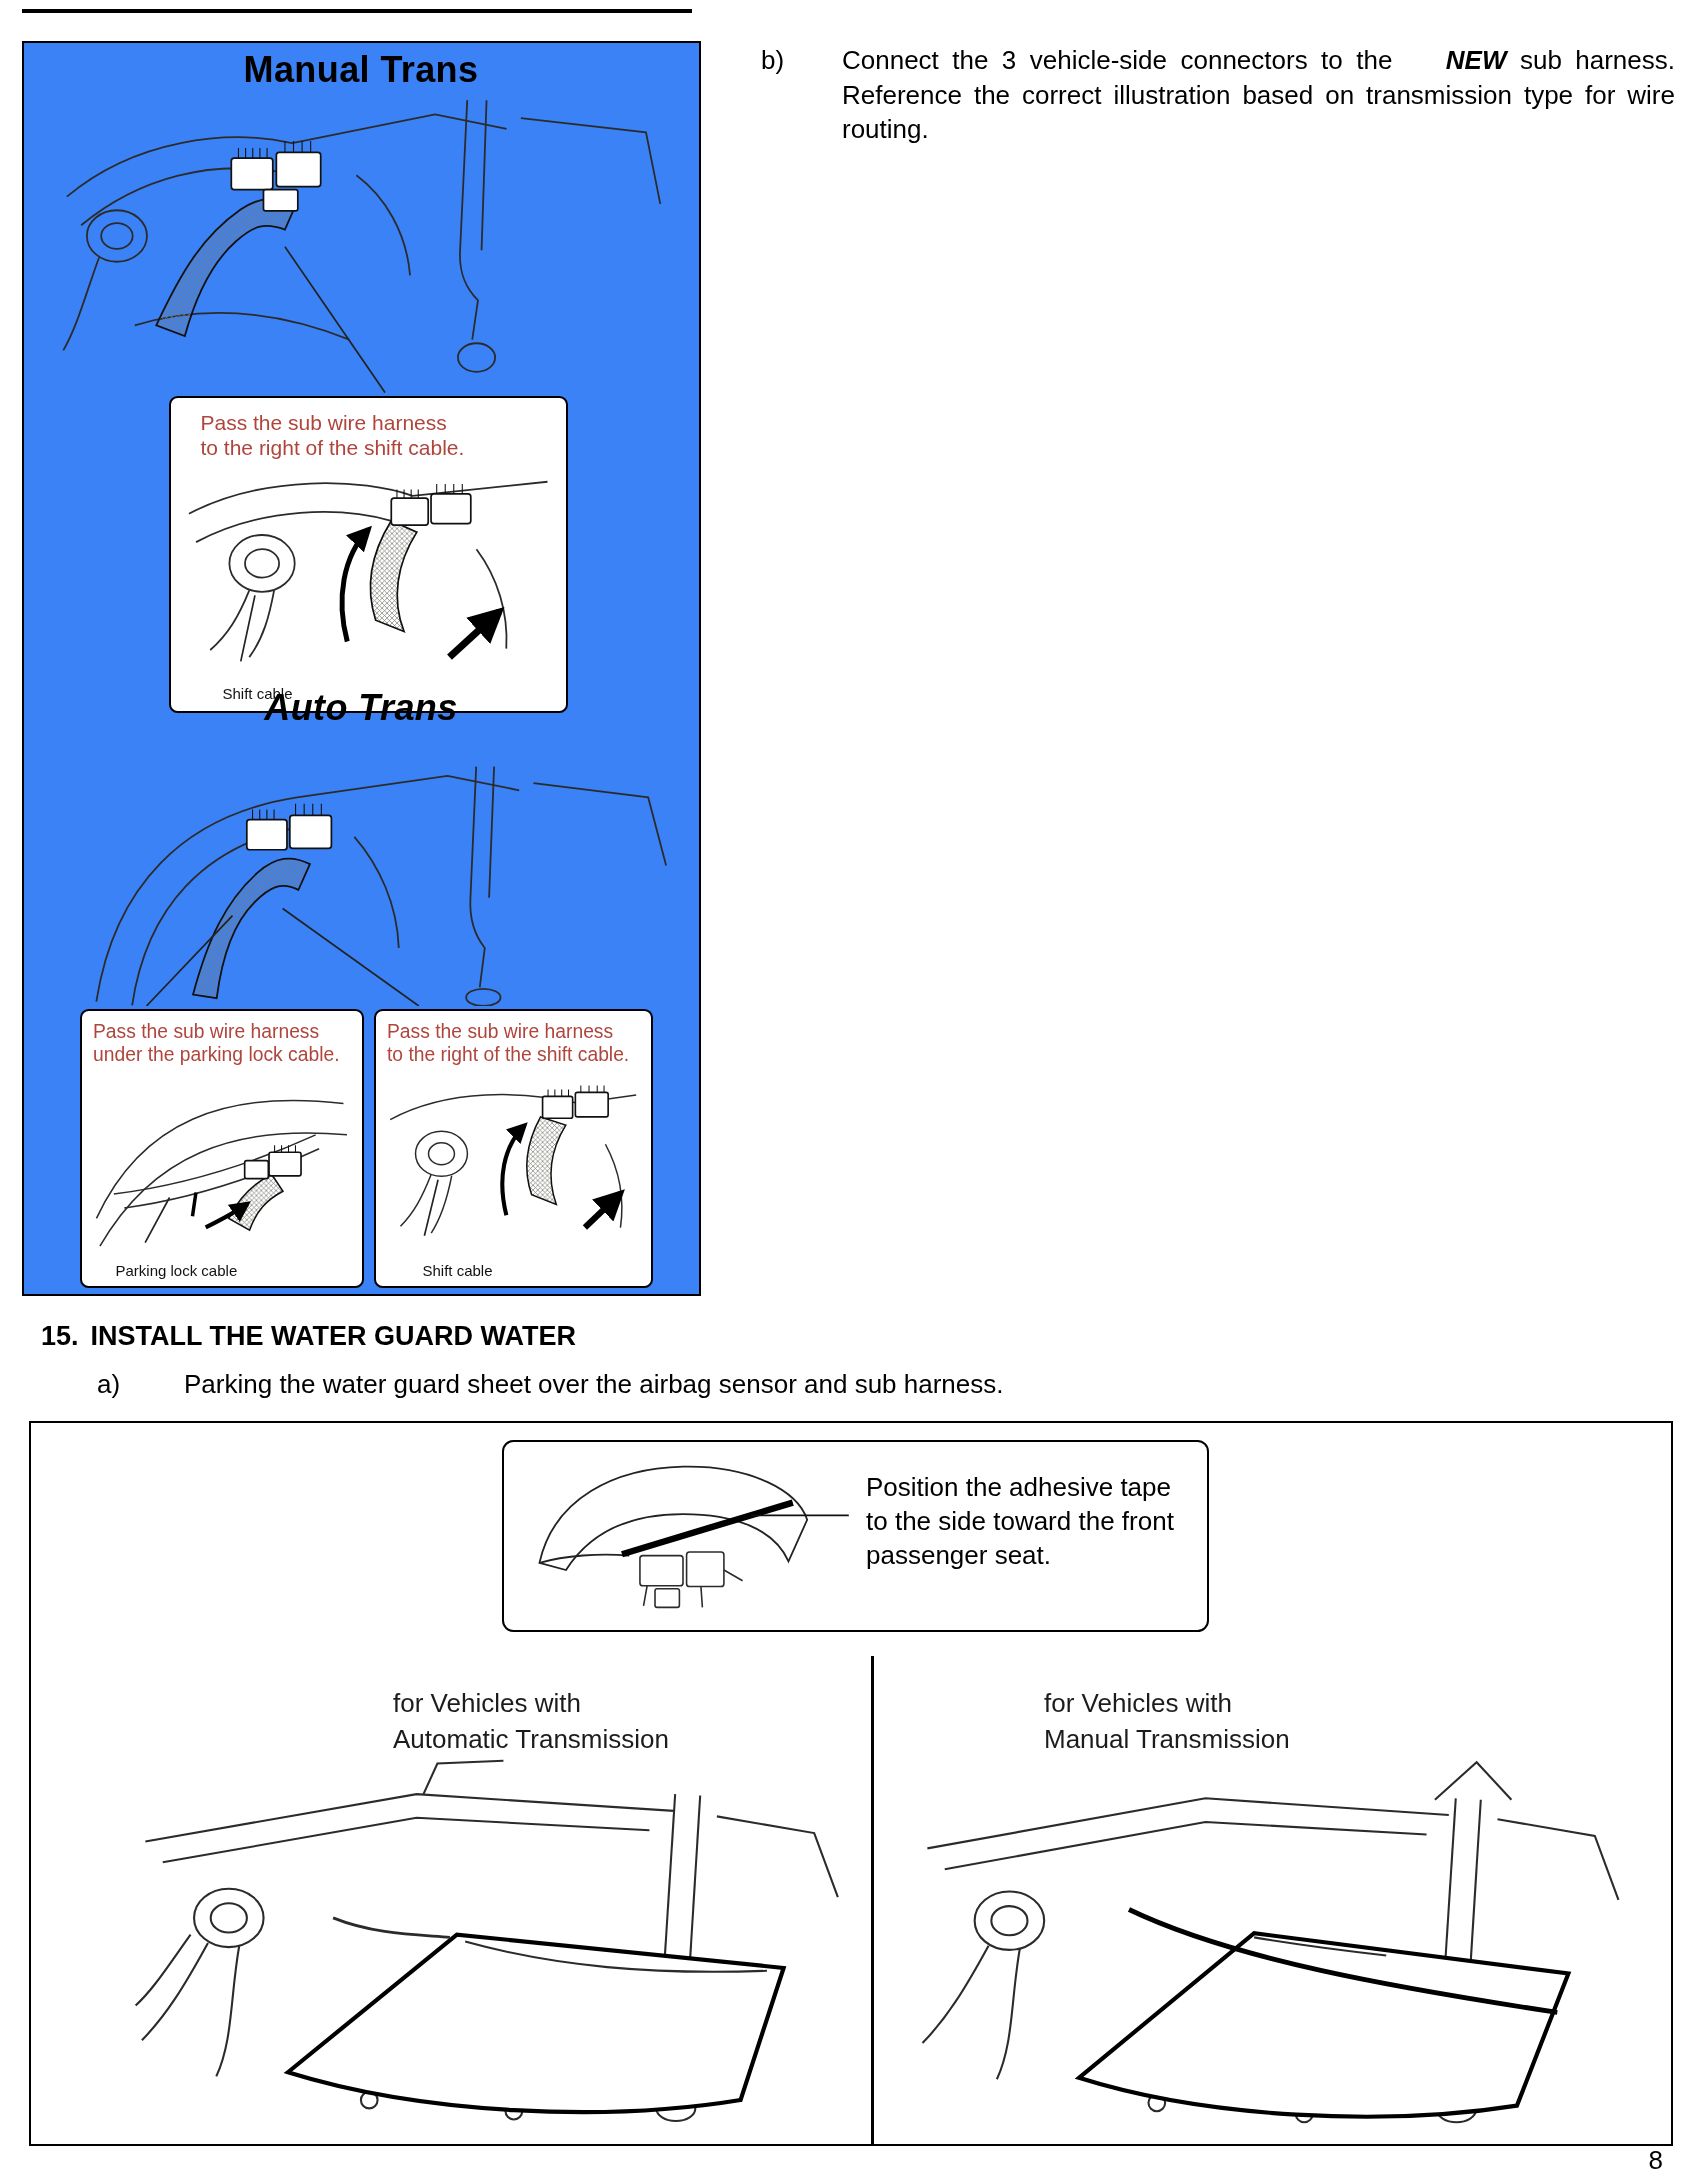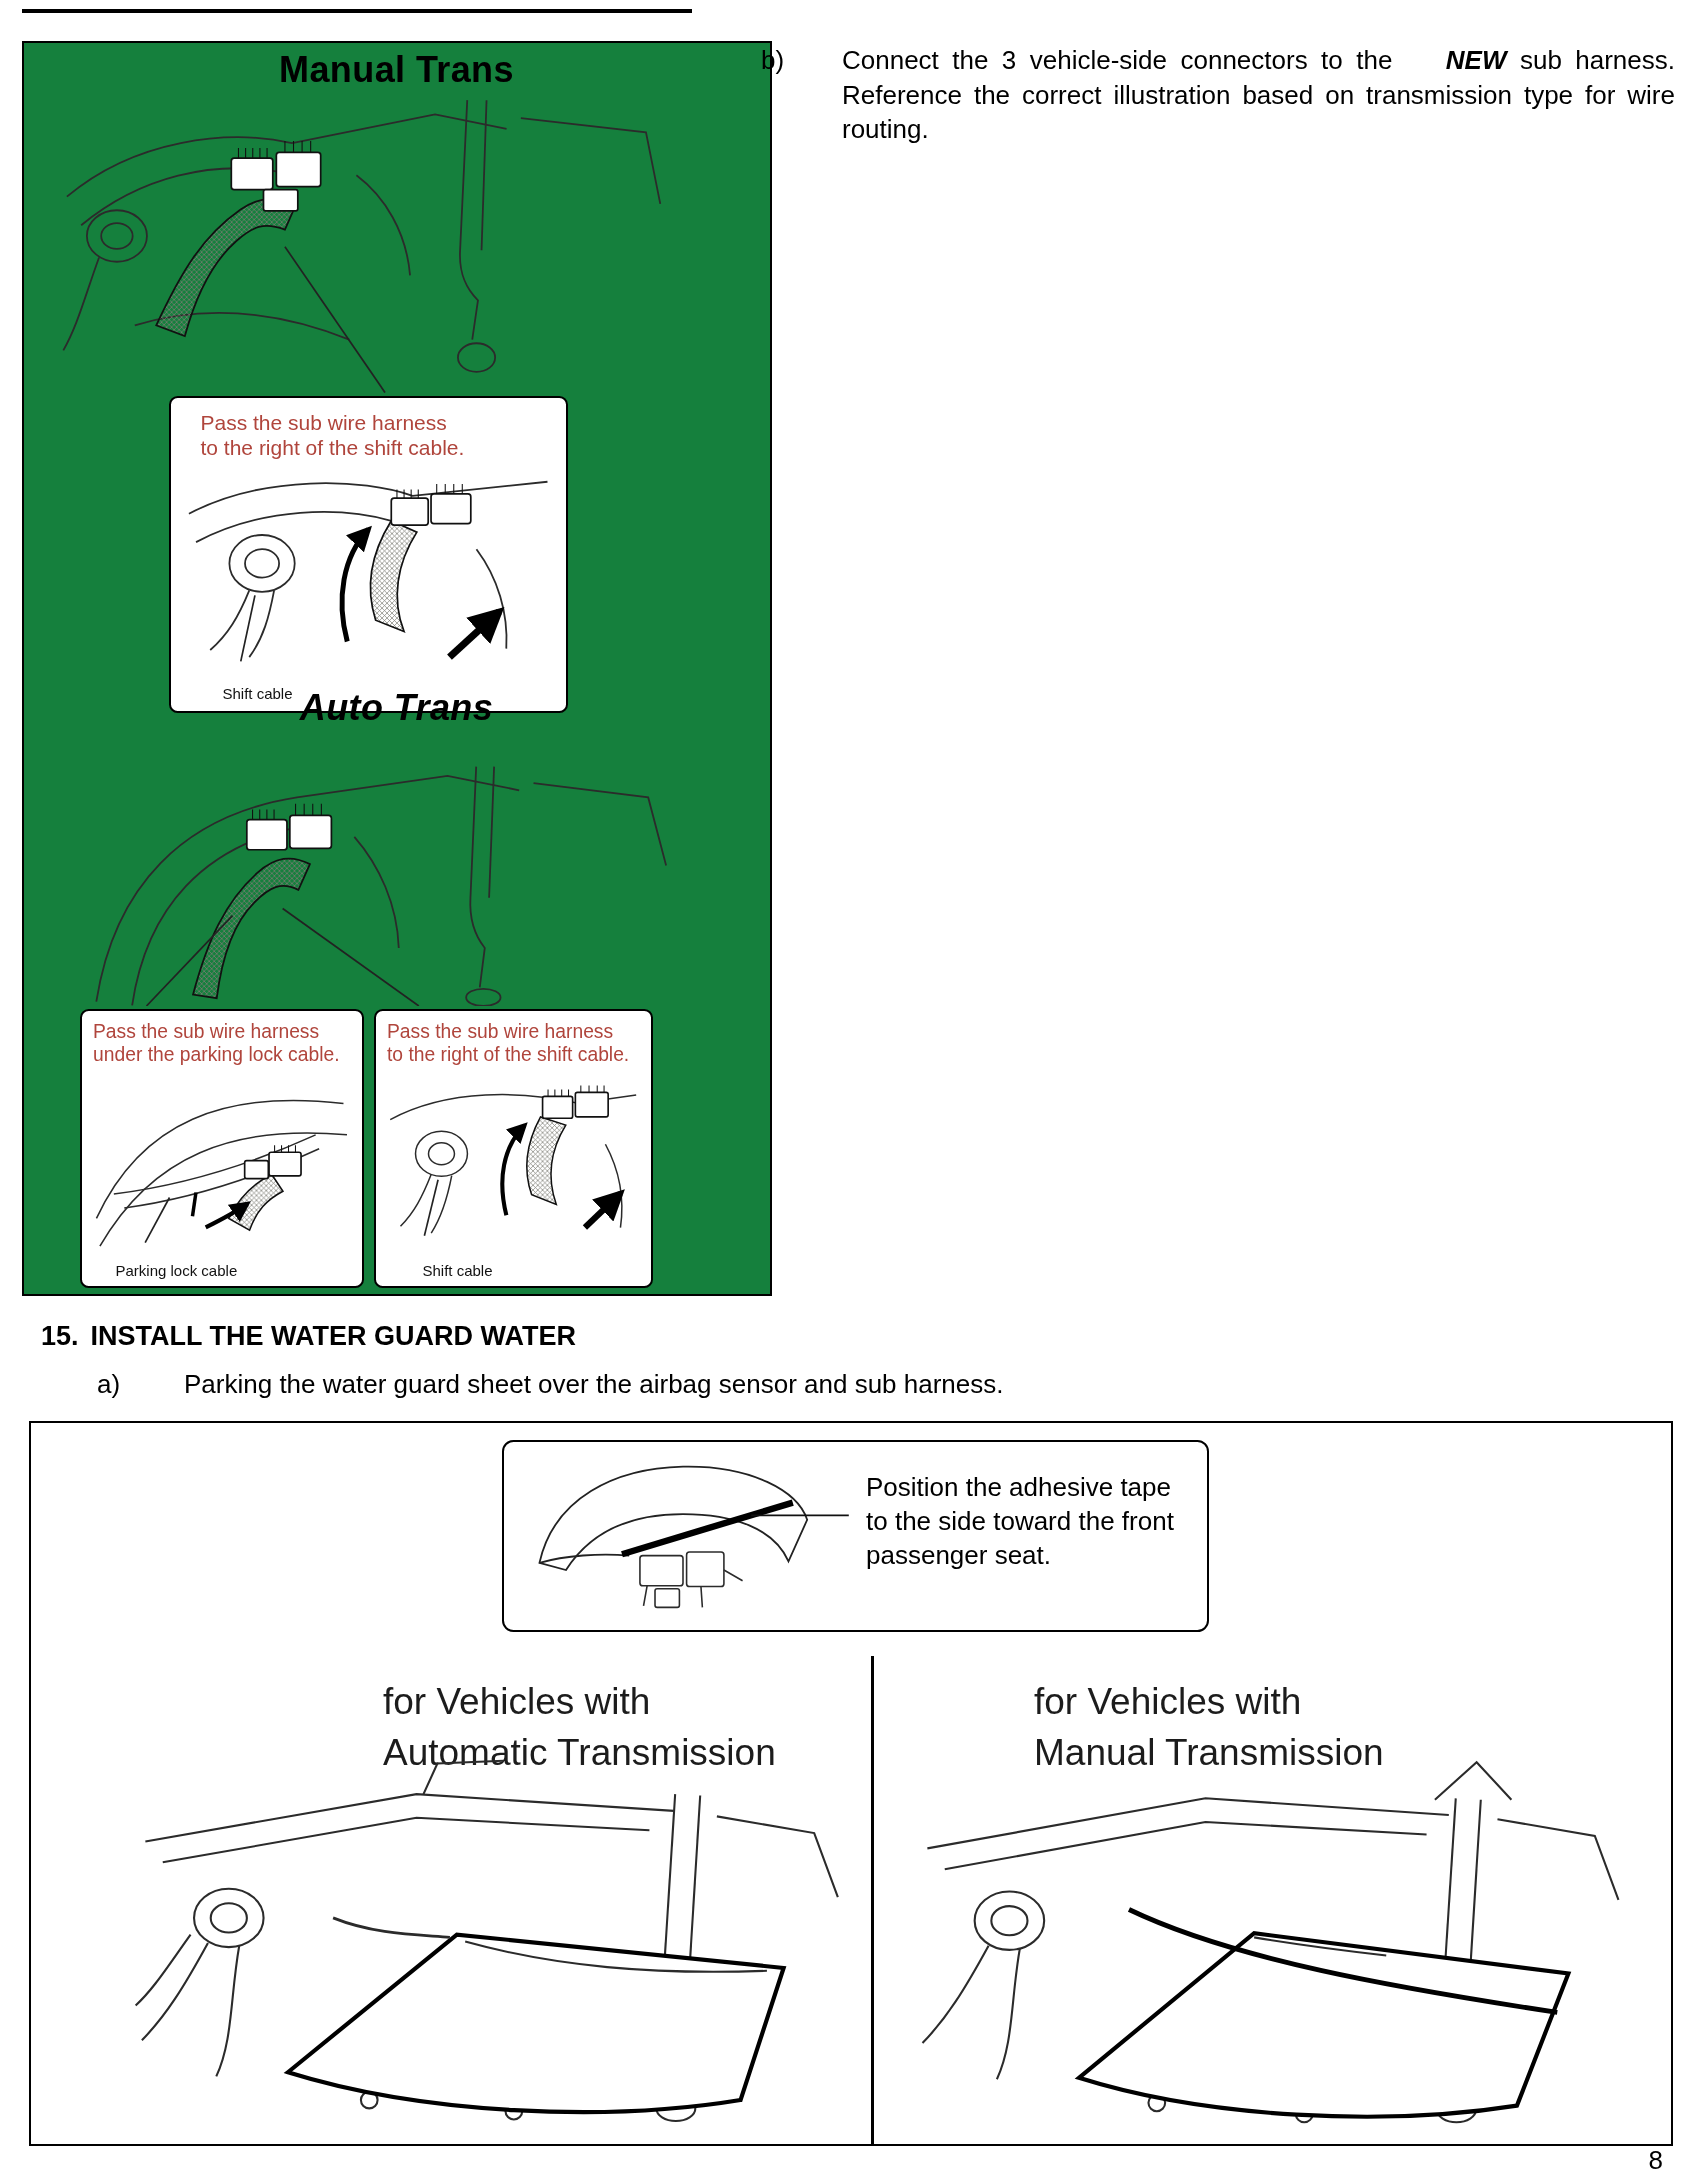--- a/index.html
+++ b/index.html
@@ -6,22 +6,22 @@
   .sheet {
     position:relative; width:1692px; height:2183px; background:#fff;
     font-family:"Liberation Sans", sans-serif; color:#000; overflow:hidden;
   }
   .pre { white-space:pre-line; }
 
   
   .top-rule { position:absolute; left:21.5px; top:8.6px; width:670px; height:4.3px; background:#000; }
 
   
-  .trans-box { position:absolute; left:21.5px; top:41px; width:750px; height:1255px;
-    border:2.9px solid #000; box-sizing:border-box; background:#15803d; }
+  .trans-box { position:absolute; left:21.5px; top:41px; width:679px; height:1255px;
+    border:2.9px solid #000; box-sizing:border-box; background:#3b82f6; }
   .trans-title { position:absolute; left:0; width:100%; text-align:center;
     font-size:36px; font-weight:bold; margin:0; letter-spacing:0.4px; }
   .t1 { top:5.7px; } .t2 { top:644px;font-style:italic; }
   .illus { position:absolute; }
   .illus svg { width:100%; height:100%; display:block; }
   .i-manual { left:25px; top:46px; width:622px; height:304px; }
   .i-auto   { left:20px; top:715px; width:635px; height:248px; }
 
   .callout { position:absolute; border:2.1px solid #000; border-radius:8.6px;
     box-sizing:border-box; background:#fff; }
@@ -55,21 +55,21 @@
   
   .guard-box { position:absolute; left:29px; top:1421px; width:1644px; height:725px;
     border:2.9px solid #000; box-sizing:border-box; background:#fff; }
   .adhesive-box { position:absolute; left:471px; top:17px; width:707px; height:192px;
     border:2.1px solid #000; border-radius:11.5px; box-sizing:border-box; background:#fff; }
   .adhesive-illus { position:absolute; left:10px; top:5.7px; width:338px; height:178px; }
   .adhesive-illus svg { width:100%; height:100%; display:block; }
   .adhesive-text { position:absolute; left:362px; top:29px; width:344px; margin:0;
     font-size:26px; line-height:1.3; }
   .v-divider { position:absolute; left:840px; top:233px; bottom:0; width:2.9px; background:#000; }
-  .col-head { position:absolute; margin:8px; font-size:37px; line-height:1.38; color:#1c1c1c; font-weight:normal; }
+  .col-head { position:absolute; margin:18px; font-size:26px; line-height:1.38; color:#1c1c1c; font-weight:normal; }
   .h-auto { left:344px; top:245px; }
   .h-man  { left:995px; top:245px; }
   .col-illus { position:absolute; top:335px; height:381px; }
   .col-illus svg { width:100%; height:100%; display:block; }
   .ci-left  { left:93px; width:738px; }
   .ci-right { left:854px; width:780px; }
 
   .page-num { position:absolute; right:29px; top:2145px; font-size:26px; }
 
   svg .thin  { stroke:#2b2b2b; fill:none; stroke-width:2.5px; }

